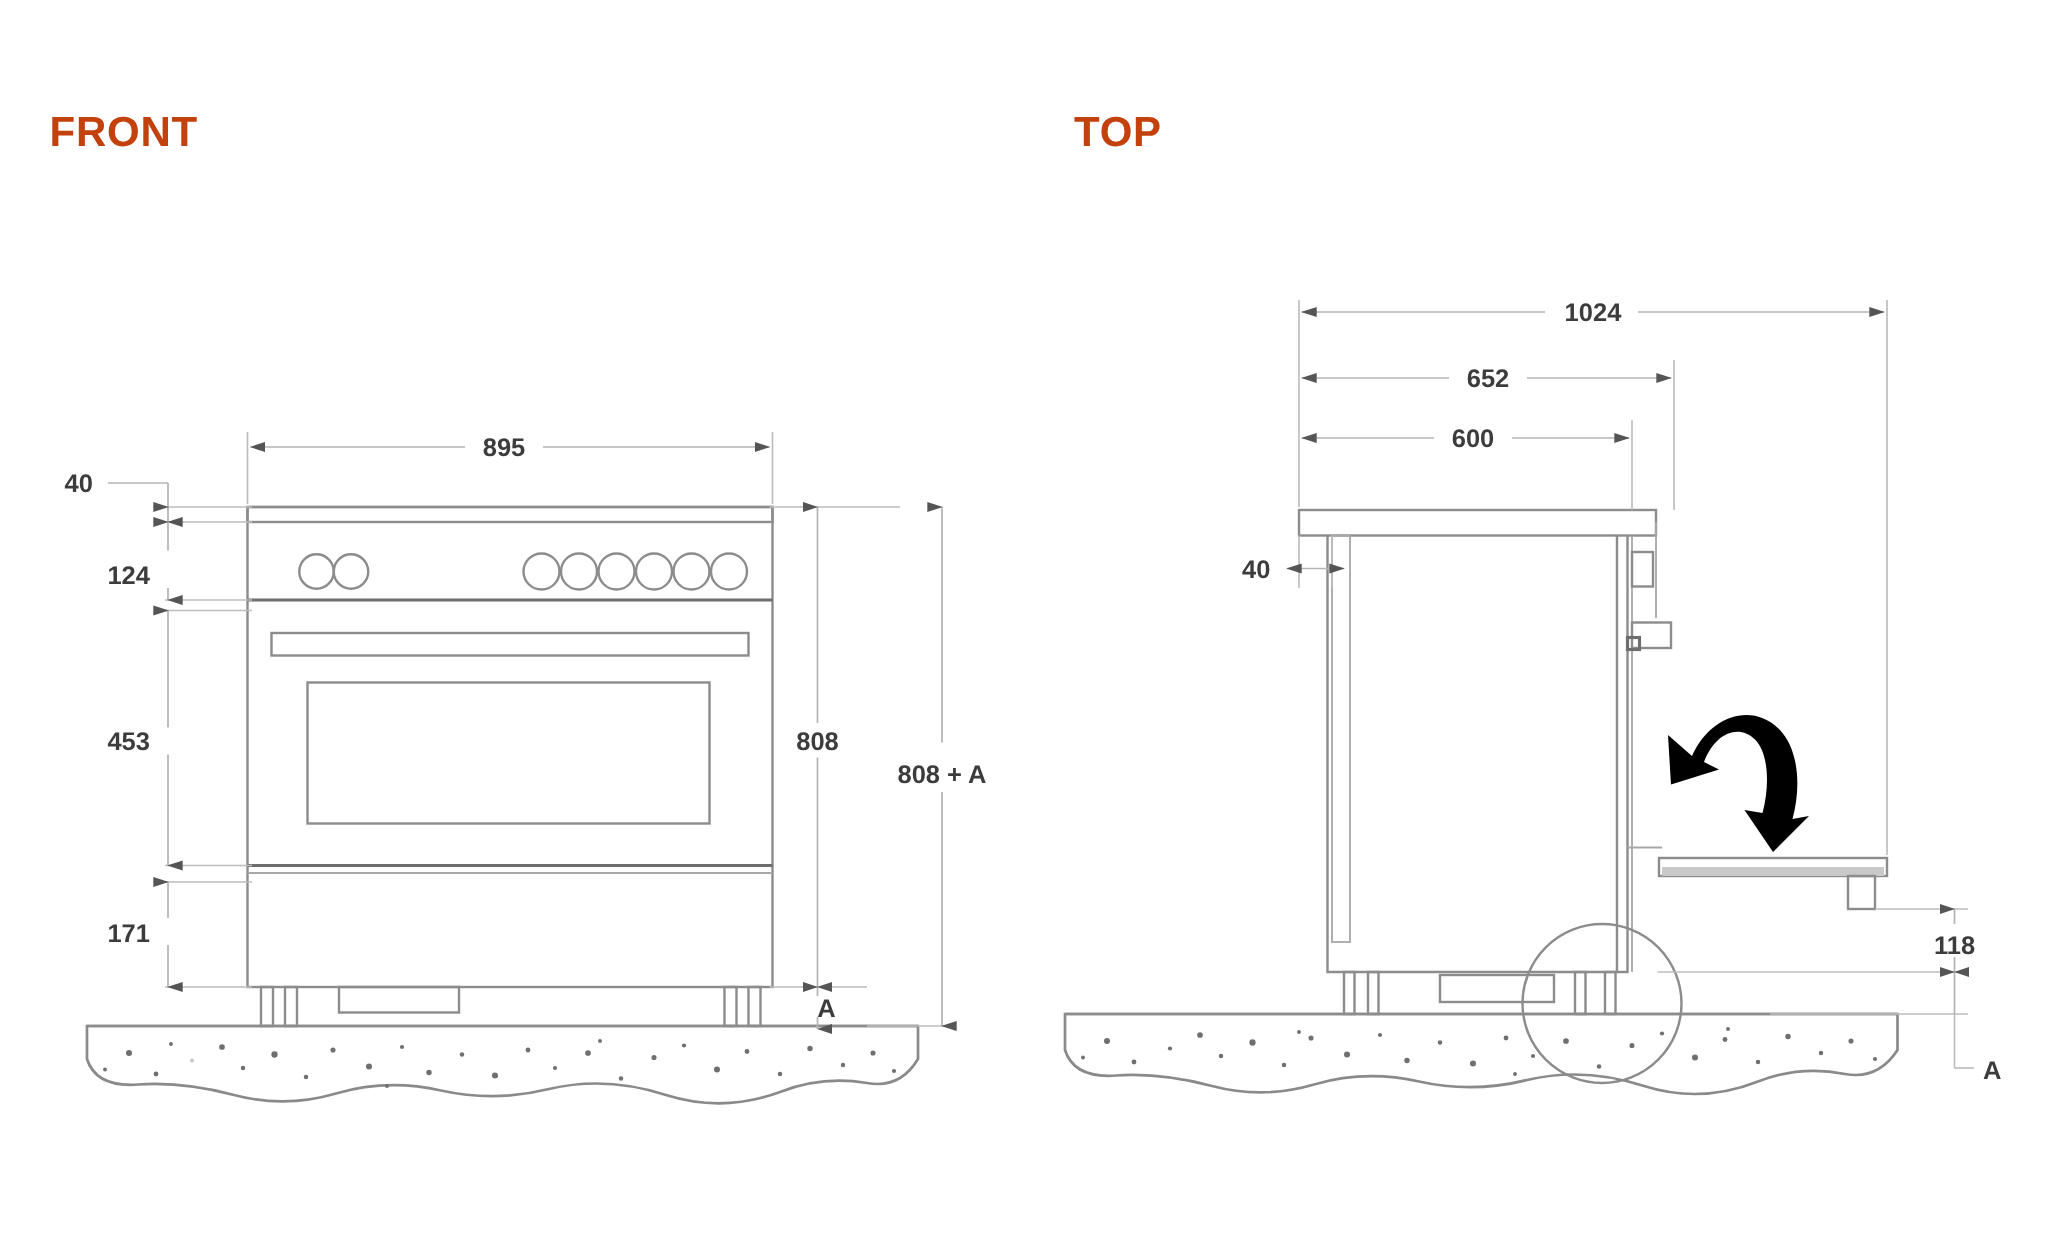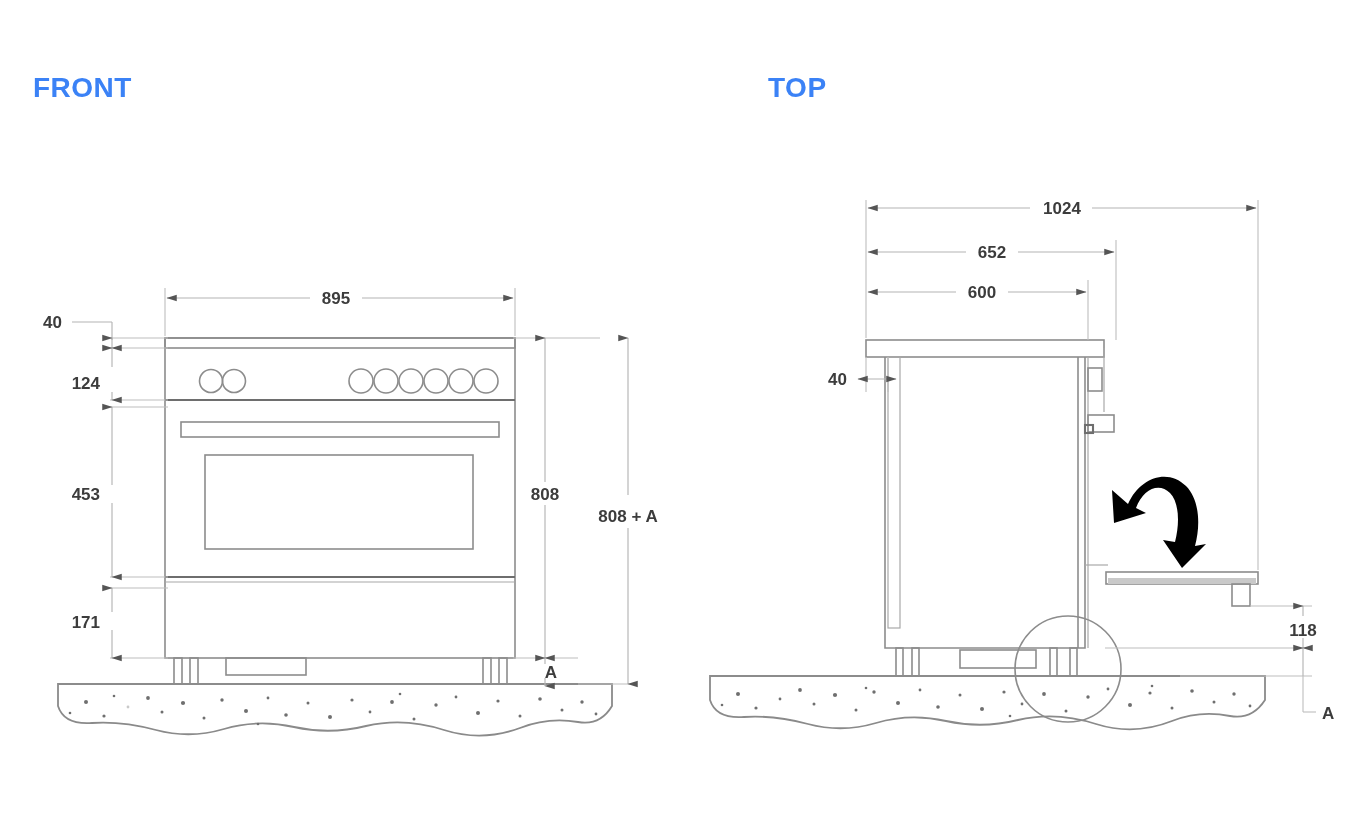--- a/index.html
+++ b/index.html
@@ -4,24 +4,24 @@
 <style>
   html,body{margin:0;padding:0;background:#ffffff;}
   body{
     width:1372px;height:836px;overflow:hidden;position:relative;
     font-family:"Liberation Sans","DejaVu Sans",sans-serif;
     color:#1a1a1a;
   }
   .stage{position:absolute;left:0;top:0;width:1372px;height:836px;}
   .view-title{
     position:absolute;font-size:28px;font-weight:700;letter-spacing:.5px;
-    color:#3b82f6;white-space:nowrap;
+    color:#c2410c;white-space:nowrap;
   }
   #front-title{left:33px;top:72px;}
-  #top-title{left:768px;top:72px;text-align:right;}
+  #top-title{left:716px;top:72px;text-align:right;}
   svg.draw{position:absolute;left:0;top:0;width:1372px;height:836px;}
   .dimtext{
     font-family:"Liberation Sans","DejaVu Sans",sans-serif;
     font-size:17px;font-weight:700;fill:#3c3c3c;
   }
   .ln{fill:none;stroke:#8c8c8c;stroke-width:1.6;}
   .ln-dark{fill:none;stroke:#6e6e6e;stroke-width:2.1;}
   .ln-thin{fill:none;stroke:#a8a8a8;stroke-width:1.2;}
   .dim{fill:none;stroke:#b4b4b4;stroke-width:1.15;}
   .ext{fill:none;stroke:#bdbdbd;stroke-width:1.1;}

